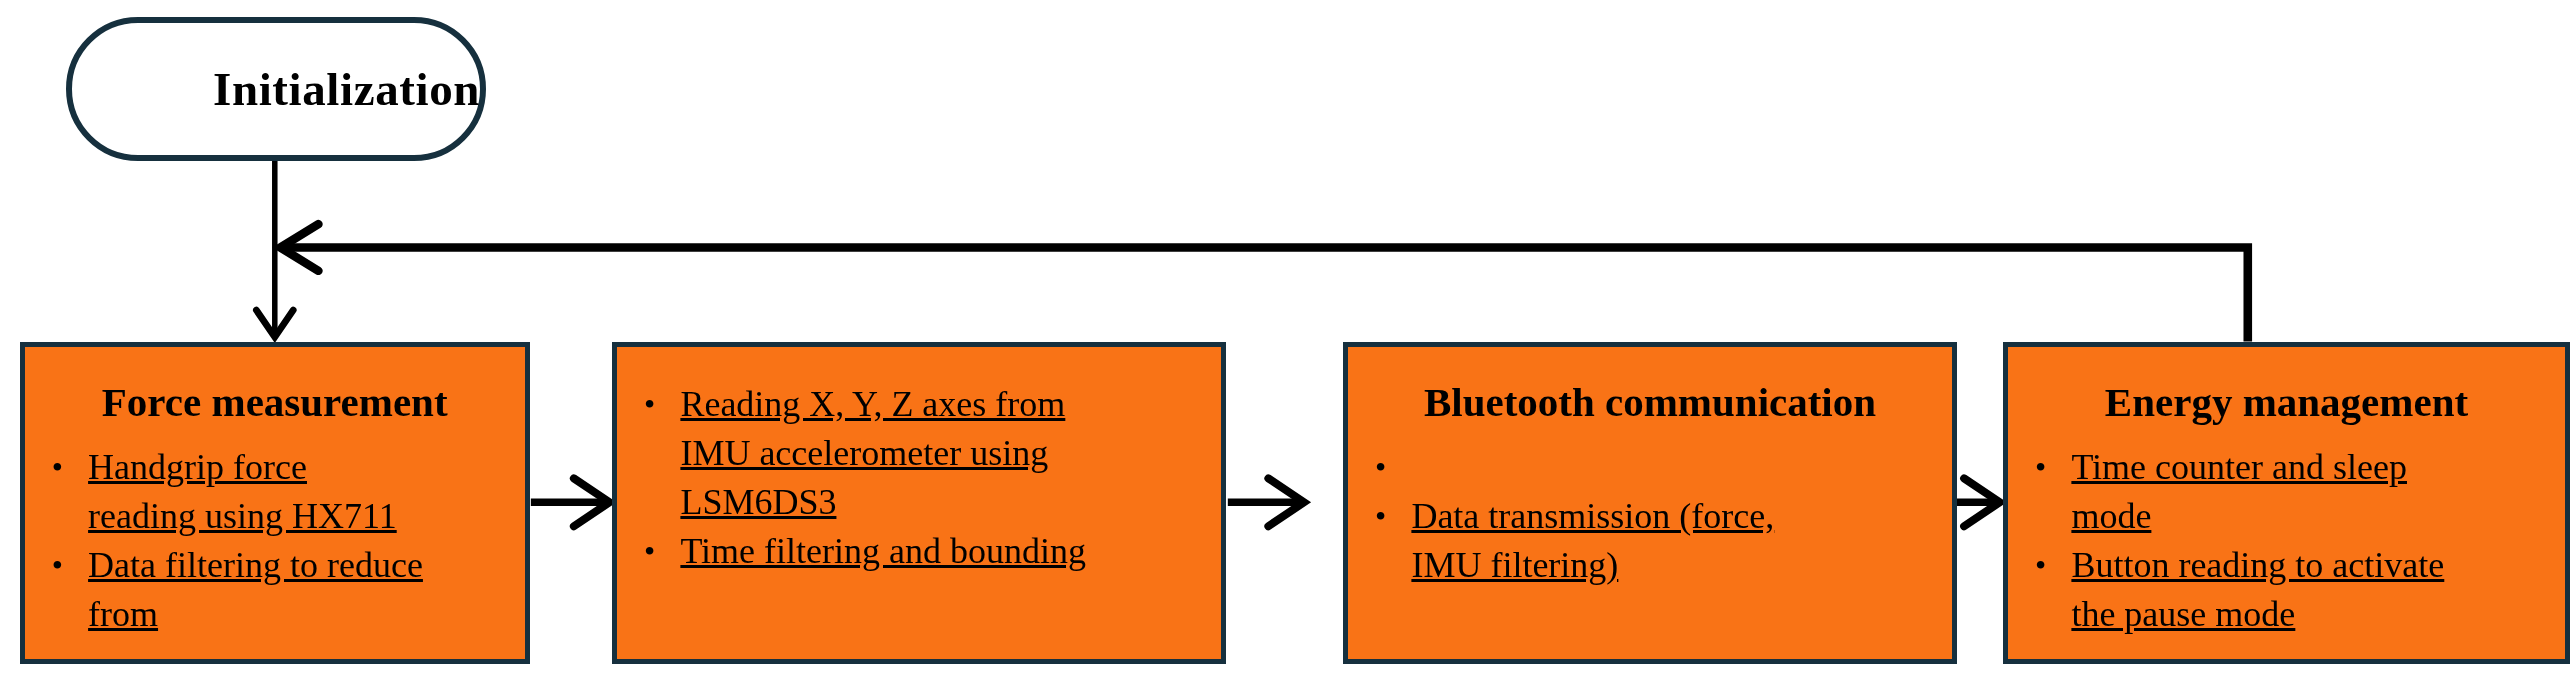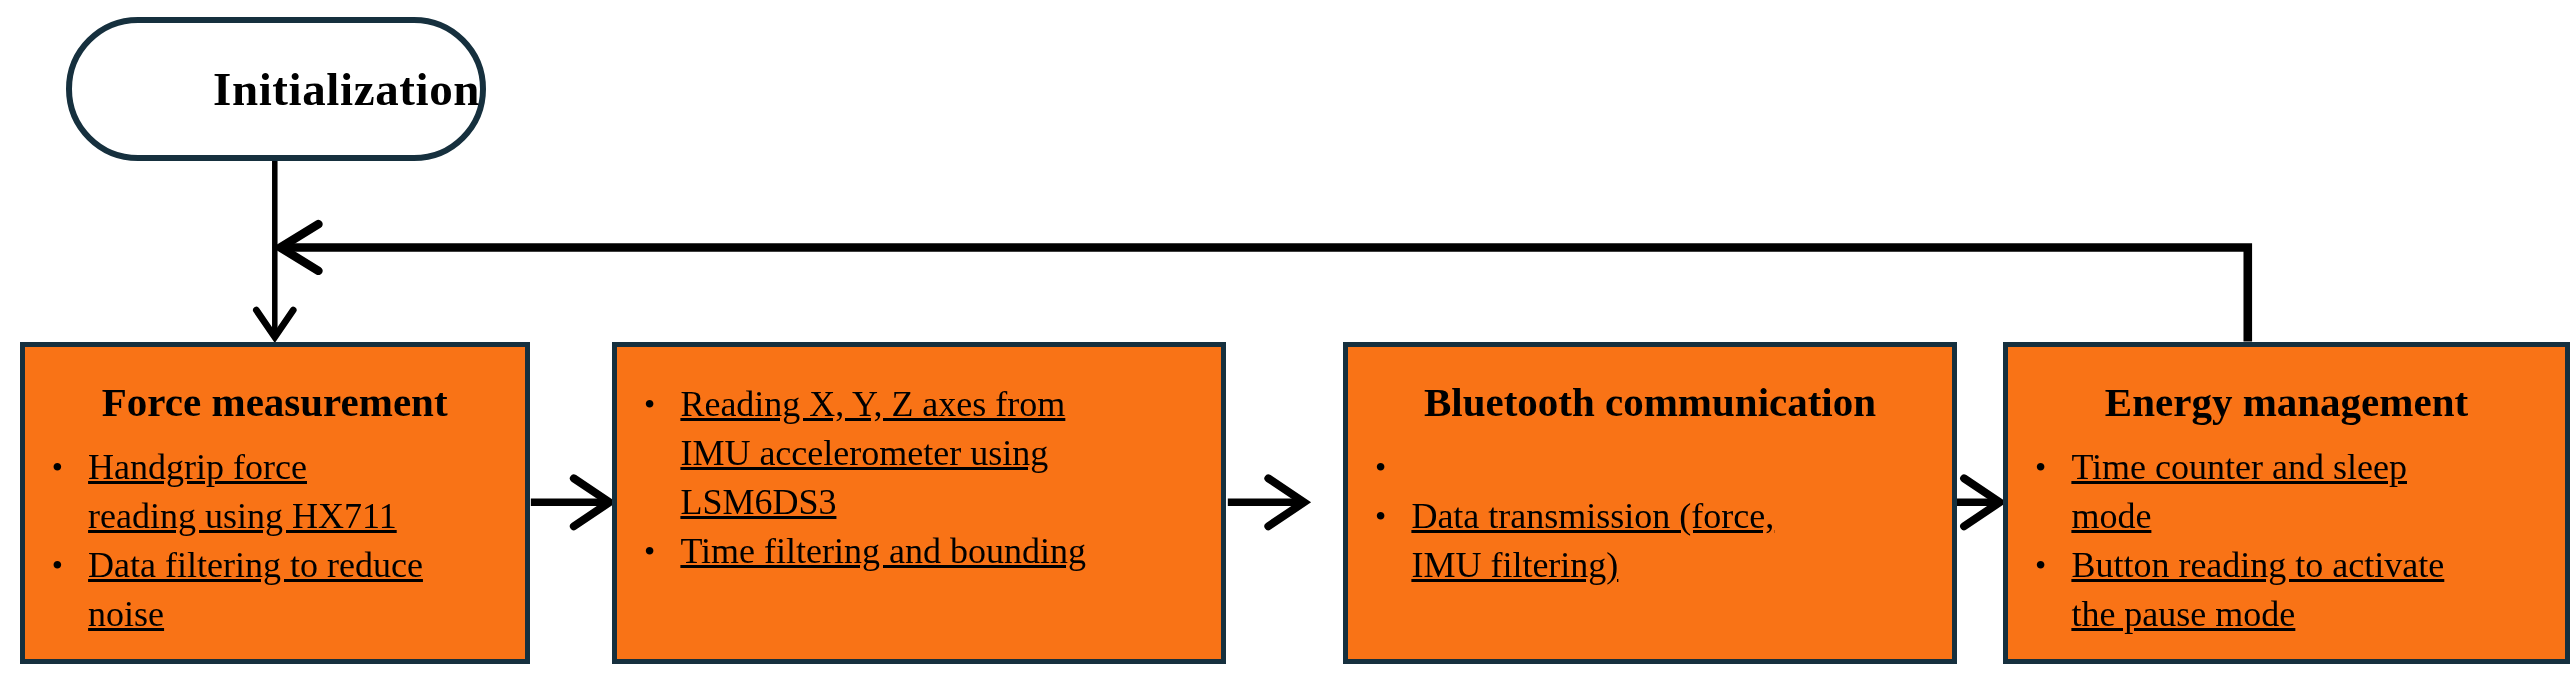--- a/index.html
+++ b/index.html
@@ -101,21 +101,21 @@
     <h2 class="box-title">Force measurement</h2>
     <ul class="bullets">
       <li>
         <span class="bullet-dot">•</span>
         <span class="bullet-text">Handgrip force
 reading using HX711</span>
       </li>
       <li>
         <span class="bullet-dot">•</span>
         <span class="bullet-text">Data filtering to reduce
-noise</span>
+from</span>
       </li>
     </ul>
   </div>
 
   <div class="box box2">
     <ul class="bullets">
       <li>
         <span class="bullet-dot">•</span>
         <span class="bullet-text">Reading X, Y, Z axes from
 IMU accelerometer using

